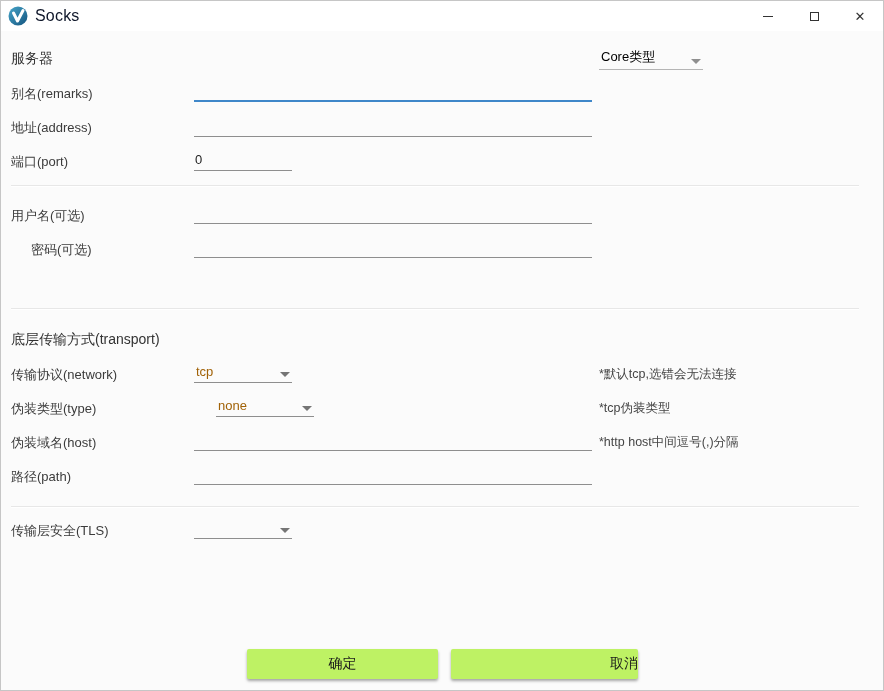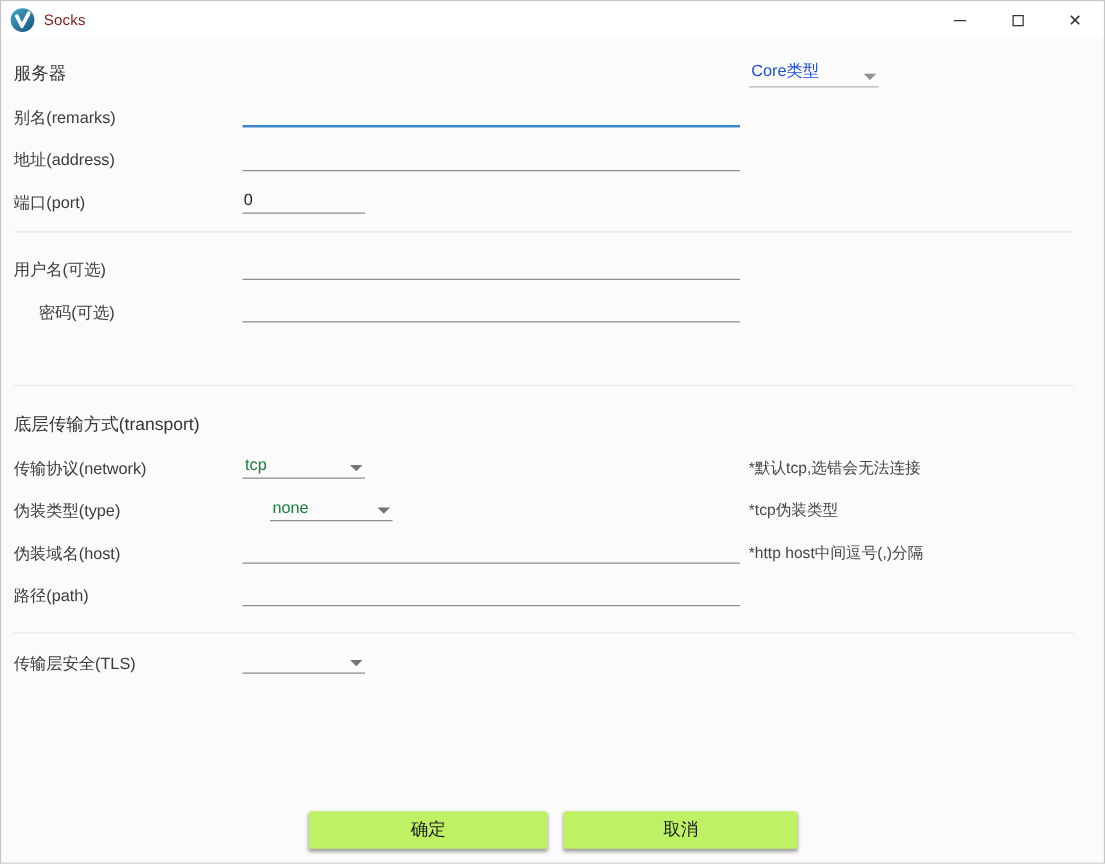--- a/index.html
+++ b/index.html
@@ -16,21 +16,21 @@
     overflow: hidden;
   }
   
   .titlebar {
     position: absolute; top: 0; left: 0; right: 0; height: 30px;
     background: #ffffff;
     display: flex; align-items: center;
   }
   .app-icon { width: 20px; height: 20px; margin-left: 7px; flex: 0 0 auto; }
   .title-text {
-    margin-left: 7px; font-size: 12px; color: #7f1d1d; letter-spacing: .2px;
+    margin-left: 7px; font-size: 16px; color: #0f172a; letter-spacing: .2px;
   }
   .win-controls { margin-left: auto; display: flex; height: 30px; }
   .win-btn {
     width: 46px; height: 30px; display: flex; align-items: center; justify-content: center;
     color: #333; cursor: default; background: transparent; border: none;
   }
   .glyph-min { width: 10px; height: 0; border-top: 1px solid #333; display: inline-block; }
   .glyph-max { width: 9px; height: 9px; border: 1px solid #333; display: inline-block; }
   .glyph-close { font-size: 13px; line-height: 1; color: #333; font-weight: 400; }
   
@@ -43,23 +43,23 @@
   .underline-input {
     border: none; outline: none; background: transparent;
     border-bottom: 1px solid #8e8e8e;
     height: 22px; font-size: 13px; color: #222; padding: 0 1px;
     font-family: "Liberation Sans", "DejaVu Sans", sans-serif;
   }
   .underline-input.focused { border-bottom: 2px solid #3f87c9; }
   .select-box {
     border-bottom: 1px solid #8e8e8e;
     height: 22px; display: flex; align-items: flex-end; justify-content: space-between;
-    font-size: 13px; color: #15803d; cursor: default; padding: 0 2px 3px 2px;
+    font-size: 13px; color: #a16207; cursor: default; padding: 0 2px 3px 2px;
   }
-  .select-box.muted { color: #1d4ed8; border-bottom-color: #b5b5b5; }
+  .select-box.muted { color: #000000; border-bottom-color: #b5b5b5; }
   .caret {
     width: 0; height: 0; display: inline-block; margin-bottom: 2px;
     border-left: 5px solid transparent; border-right: 5px solid transparent;
     border-top: 5px solid #757575;
   }
   .select-box.muted .caret { border-top-color: #8f8f8f; }
   .btn {
     position: absolute; height: 30px; border: none; border-radius: 2px;
     background: #bef264; color: #1b1b1b; font-size: 14px;
     font-family: "Liberation Sans", "DejaVu Sans", sans-serif;
@@ -150,16 +150,16 @@
 
     <div class="abs divider" style="left:10px; top:475px; width:848px;"></div>
 
     <div class="abs field-label" style="left:10px; top:491px;text-align:center;">传输层安全(TLS)</div>
     <div class="abs select-box" style="left:193px; top:486px; width:98px;">
       <span></span>
       <span class="caret"></span>
     </div>
 
     <button class="btn" style="left:246px; top:618px; width:191px;">确定</button>
-    <button class="btn" style="left:450px; top:618px; width:187px;">取消</button>
+    <button class="btn" style="left:450px; top:618px; width:187px;text-align:right;">取消</button>
 
   </div>
 </div>
 
 </body></html>

